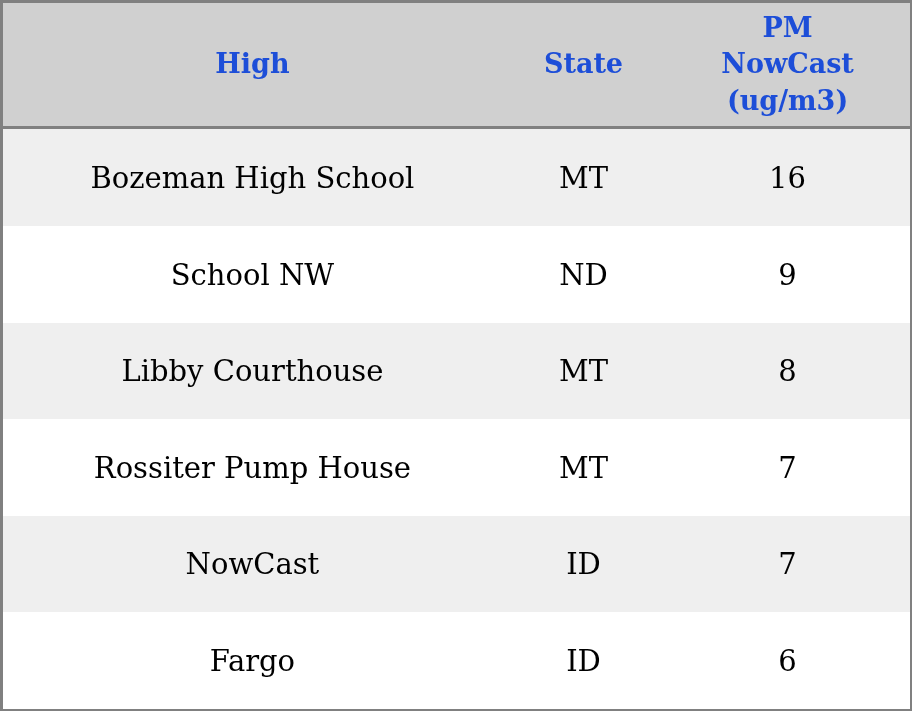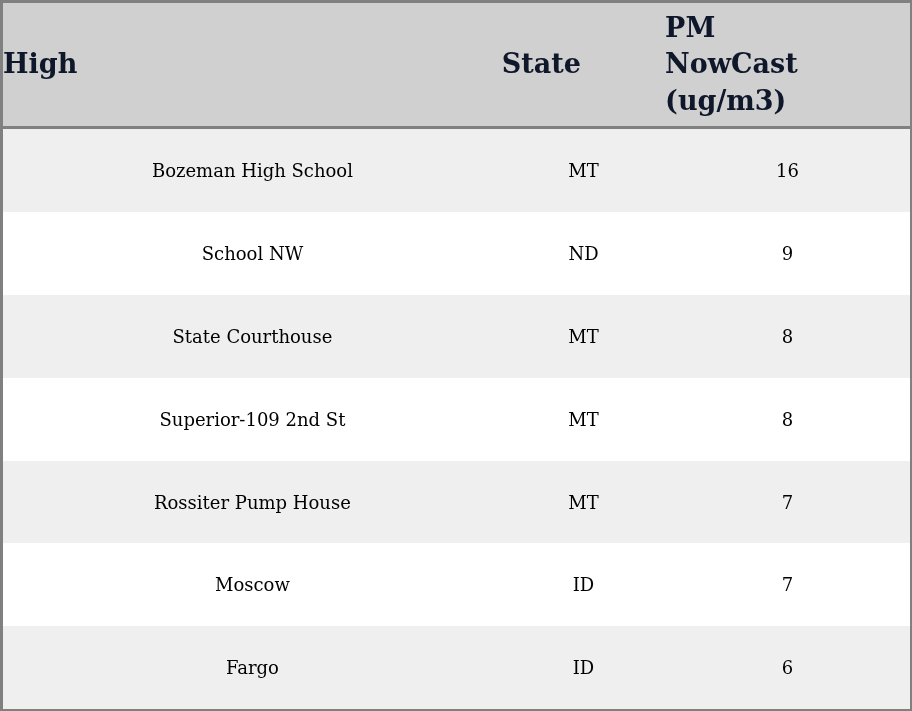--- a/index.html
+++ b/index.html
@@ -26,32 +26,32 @@
   col.col-site  { width: 55%; }
   col.col-state { width: 18%; }
   col.col-pm    { width: 27%; }
   thead th {
     background: #d0d0d0;
     border-bottom: 3px solid #808080;
     height: 123px;
     font-weight: bold;
     font-size: 27px;
     line-height: 1.35;
-    color: #0f172a;
-    text-align: left;
+    color: #1d4ed8;
+    text-align: center;
     vertical-align: middle;
     padding: 0;
   }
   thead th .hdr-inner {
     display: inline-block;
     max-width: 170px;
   }
   tbody td {
     height: 58px;
-    font-size: 18px;
+    font-size: 29px;
     color: #000000;
     text-align: center;
     vertical-align: middle;
     padding: 0;
     overflow: hidden;
     white-space: nowrap;
   }
   tbody tr:nth-child(odd)  { background: #efefef; }
   tbody tr:nth-child(even) { background: #ffffff; }
 </style>
@@ -83,36 +83,31 @@
     <td>Bozeman High School</td>
     <td>MT</td>
     <td>16</td>
   </tr>
         <tr>
     <td>School NW</td>
     <td>ND</td>
     <td>9</td>
   </tr>
         <tr>
-    <td>State Courthouse</td>
-    <td>MT</td>
-    <td>8</td>
-  </tr>
-        <tr>
-    <td>Superior-109 2nd St</td>
+    <td>Libby Courthouse</td>
     <td>MT</td>
     <td>8</td>
   </tr>
         <tr>
     <td>Rossiter Pump House</td>
     <td>MT</td>
     <td>7</td>
   </tr>
         <tr>
-    <td>Moscow</td>
+    <td>NowCast</td>
     <td>ID</td>
     <td>7</td>
   </tr>
         <tr>
     <td>Fargo</td>
     <td>ID</td>
     <td>6</td>
   </tr>
       </tbody>
   </table>

